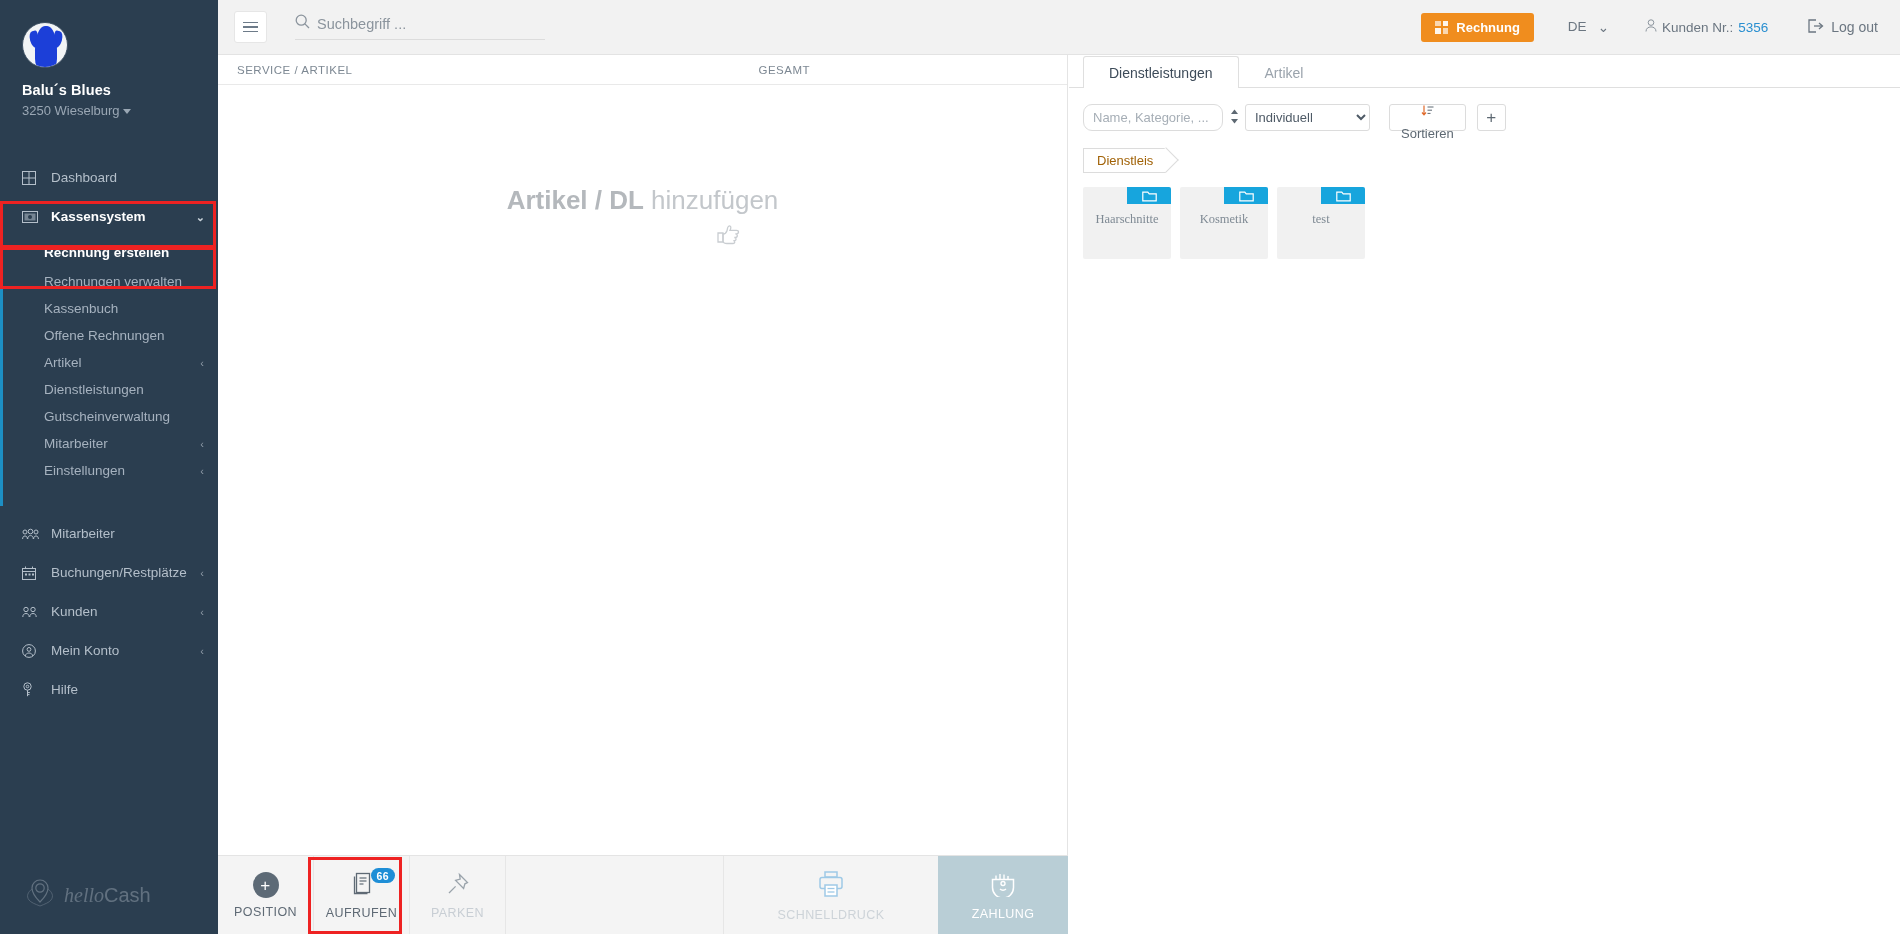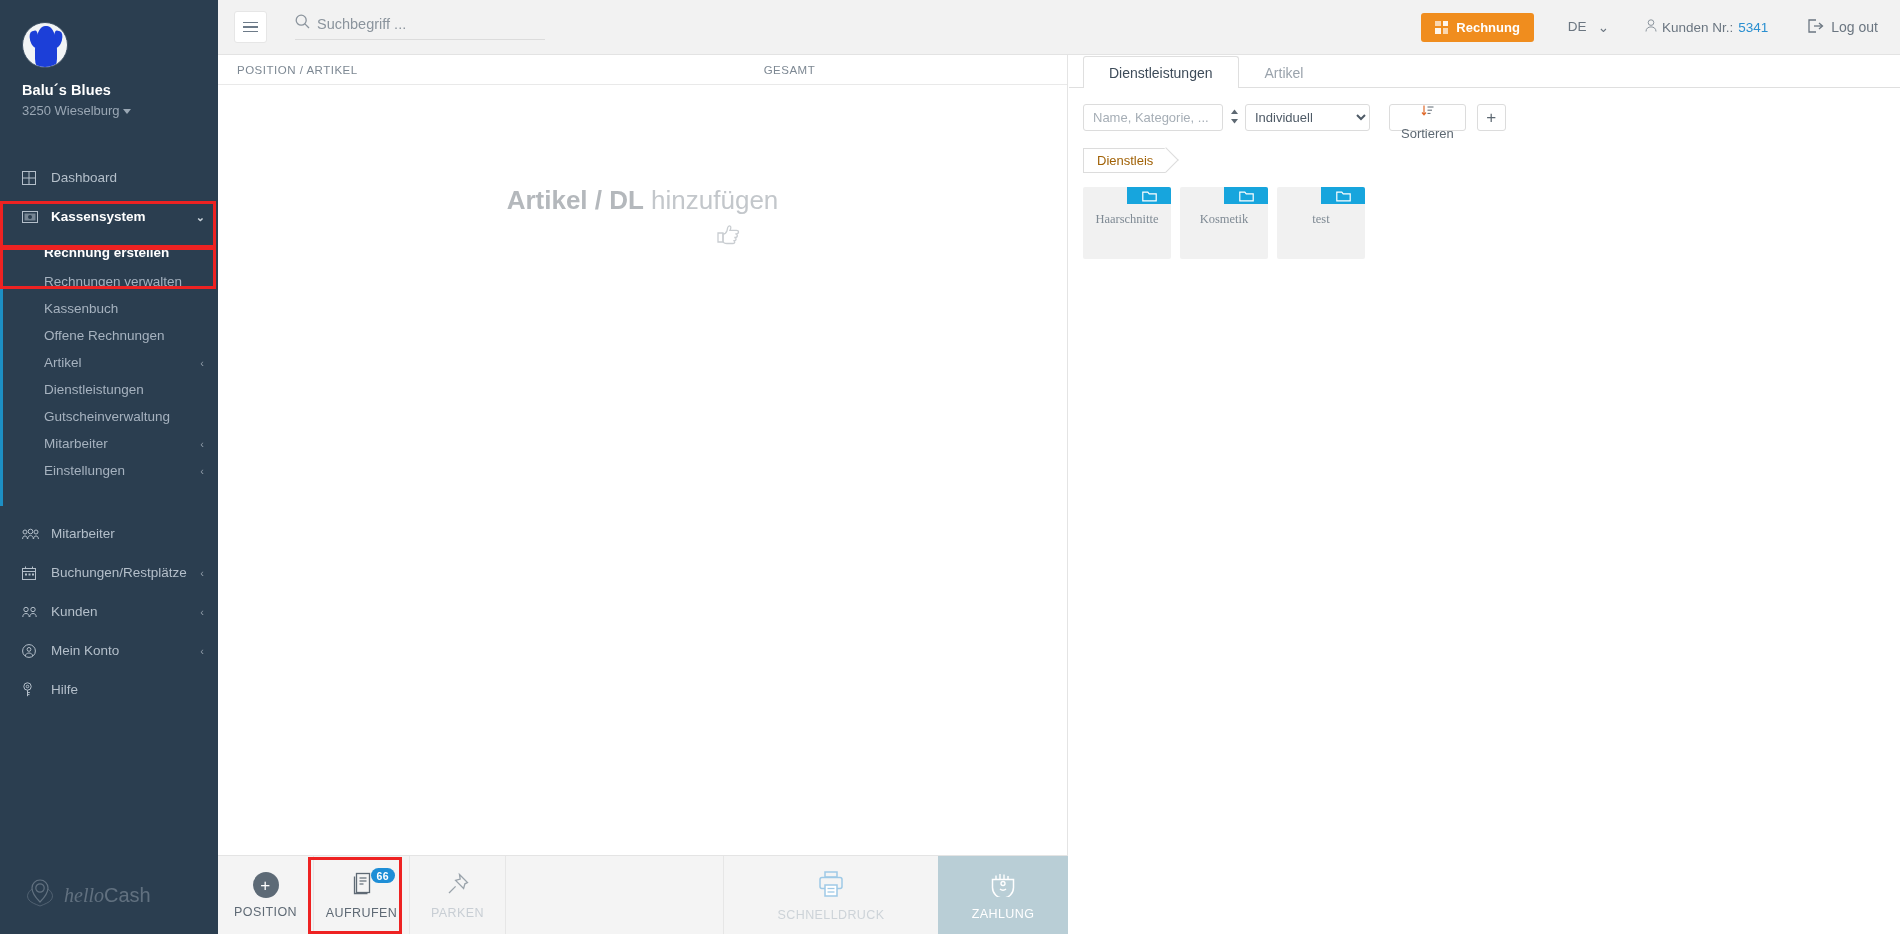--- a/index.html
+++ b/index.html
@@ -230,21 +230,21 @@
     color: #3d4b59; background: #ffffff;
     border-color: #dfdfdf;
     border-radius: 3px 3px 0 0;
   }
   #filter-row {
     display: flex; align-items: center; gap: 0;
     padding: 16px 0 0 14px;
   }
   #name-filter {
     width: 140px; height: 27px;
-    border: 1px solid #dcdcdc; border-radius: 3px;
+    border: 1px solid #dcdcdc; border-radius: 9px;
     padding: 0 9px; font-size: 13px; color: #9aa3ac;
     outline: none; background: #fff;
     font-family: "Liberation Sans", sans-serif;
   }
   #name-filter::placeholder { color: #a6aeb6; }
   #sort-arrows {
     width: 22px; text-align: center; color: #6d7781; font-size: 12px;
     cursor: pointer; line-height: 1;
   }
   #kat-select {
@@ -535,38 +535,38 @@
       <span>⌄</span>
     </div>
     <div id="kundennr">
       <span>
         <svg width="12" height="13" viewBox="0 0 12 13">
             <circle cx="6" cy="3.6" r="2.8" fill="none" stroke="#8b949d"></circle>
             <path d="M1 12.5c0-3 2.2-4.6 5-4.6s5 1.6 5 4.6" fill="none" stroke="#8b949d"></path>
           </svg>
       </span>
       <span>Kunden Nr.:</span>
-      <span class="num">5341</span>
+      <span class="num">5356</span>
     </div>
     <div id="logout">
       <span>
         <svg width="16" height="14" viewBox="0 0 16 14">
             <path d="M8 1H1v12h7" fill="none" stroke="#6b7681" stroke-width="1.3"></path>
             <path d="M11 4l3.5 3L11 10" fill="none" stroke="#6b7681" stroke-width="1.3"></path>
             <line x1="6" y1="7" x2="14" y2="7" stroke="#6b7681" stroke-width="1.3"></line>
           </svg>
       </span>
       <span>Log out</span>
     </div>
   </div>
 </div>
 
 <div id="cart-panel">
   <div id="cart-head">
-    <span class="col-service">POSITION / ARTIKEL</span>
+    <span class="col-service">SERVICE / ARTIKEL</span>
     <span class="col-gesamt">GESAMT</span>
   </div>
   <div id="cart-empty">
     <div class="headline">
       <b>Artikel / DL</b><span> hinzufügen</span>
     </div>
     <div class="hand">
       <svg width="26" height="24" viewBox="0 0 26 24">
           <path d="M2 12h5v9H2z" fill="none" stroke="#c9cdd1" stroke-width="1.3"></path>
           <path d="M7 13c2-.2 3.4-1.5 4-3.3.6-1.8.2-3.6 1.6-4.5 1.3-.8 2.5.3 2.2 1.8-.2 1.2-.8 2.3-.8 2.3h6.5c1.2 0 2 .8 2 1.8s-.8 1.8-2 1.8h-1.2c1.2 0 2 .8 2 1.8s-.8 1.8-2 1.8h-1c1 0 1.8.7 1.8 1.6 0 .9-.8 1.6-1.8 1.6h-1c.9 0 1.5.6 1.5 1.4s-.7 1.4-1.6 1.4H11c-2 0-4-.8-4-2.5z" fill="none" stroke="#c9cdd1" stroke-width="1.3"></path>

